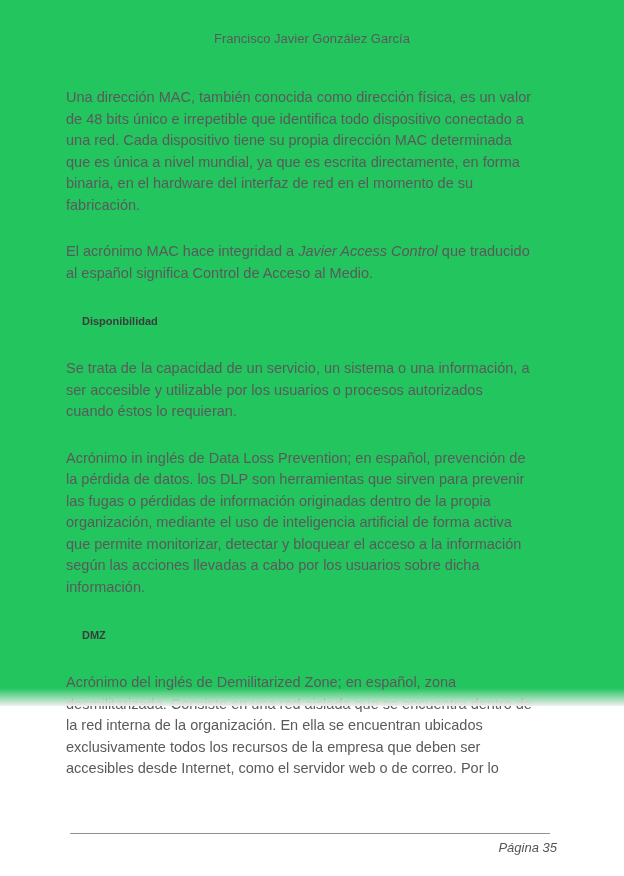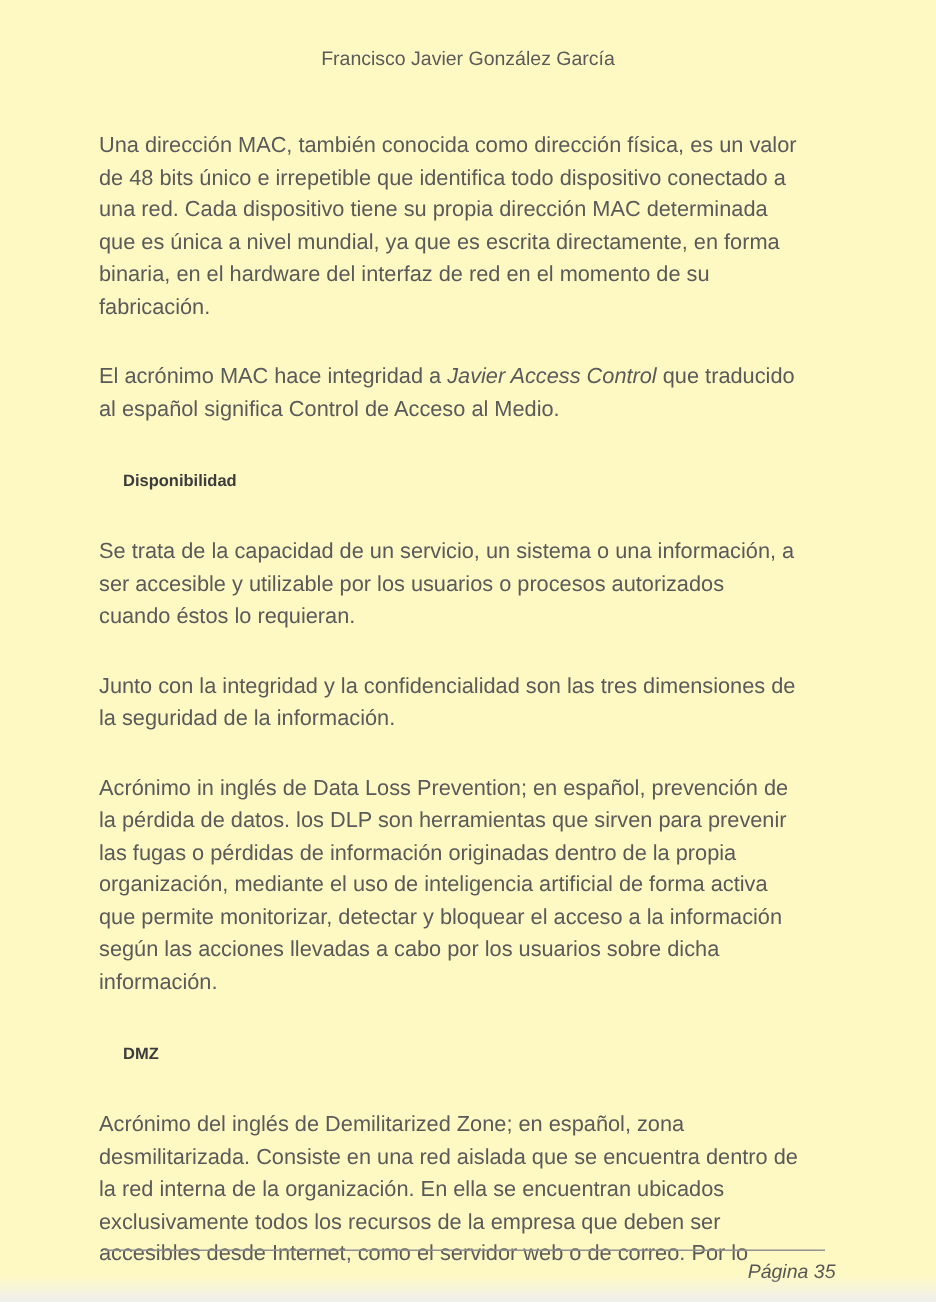--- a/index.html
+++ b/index.html
@@ -4,22 +4,22 @@
 <style>
   html, body { margin: 0; padding: 0; }
   body {
     width: 624px; height: 876px;
     background: #ffffff;
     font-family: "Liberation Sans", sans-serif;
     overflow: hidden;
   }
   .page {
     position: relative;
-    width: 624px; height: 868px;
-    background: #fef9c3;
+    width: 624px; height: 706px;
+    background: #22c55e;
   }
   .doc-header {
     padding-top: 31px;
     text-align: center;
     font-size: 13px;
     line-height: 16px;
     color: #5a5a5a;
   }
   .content {
     margin: 40px 0 0 66px;
@@ -82,22 +82,20 @@
 
     <p class="body-text"><span>El acrónimo MAC hace integridad a </span><em>Javier Access Control</em><span> que traducido
 al español significa Control de Acceso al Medio.</span></p>
 
     <h2 class="section-heading">Disponibilidad</h2>
 
     <p class="body-text">Se trata de la capacidad de un servicio, un sistema o una información, a
 ser accesible y utilizable por los usuarios o procesos autorizados
 cuando éstos lo requieran.</p>
 
-    <p class="body-text">Junto con la integridad y la confidencialidad son las tres dimensiones de
-la seguridad de la información.</p>
 
 
     <p class="body-text">Acrónimo in inglés de Data Loss Prevention; en español, prevención de
 la pérdida de datos. los DLP son herramientas que sirven para prevenir
 las fugas o pérdidas de información originadas dentro de la propia
 organización, mediante el uso de inteligencia artificial de forma activa
 que permite monitorizar, detectar y bloquear el acceso a la información
 según las acciones llevadas a cabo por los usuarios sobre dicha
 información.</p>
 

